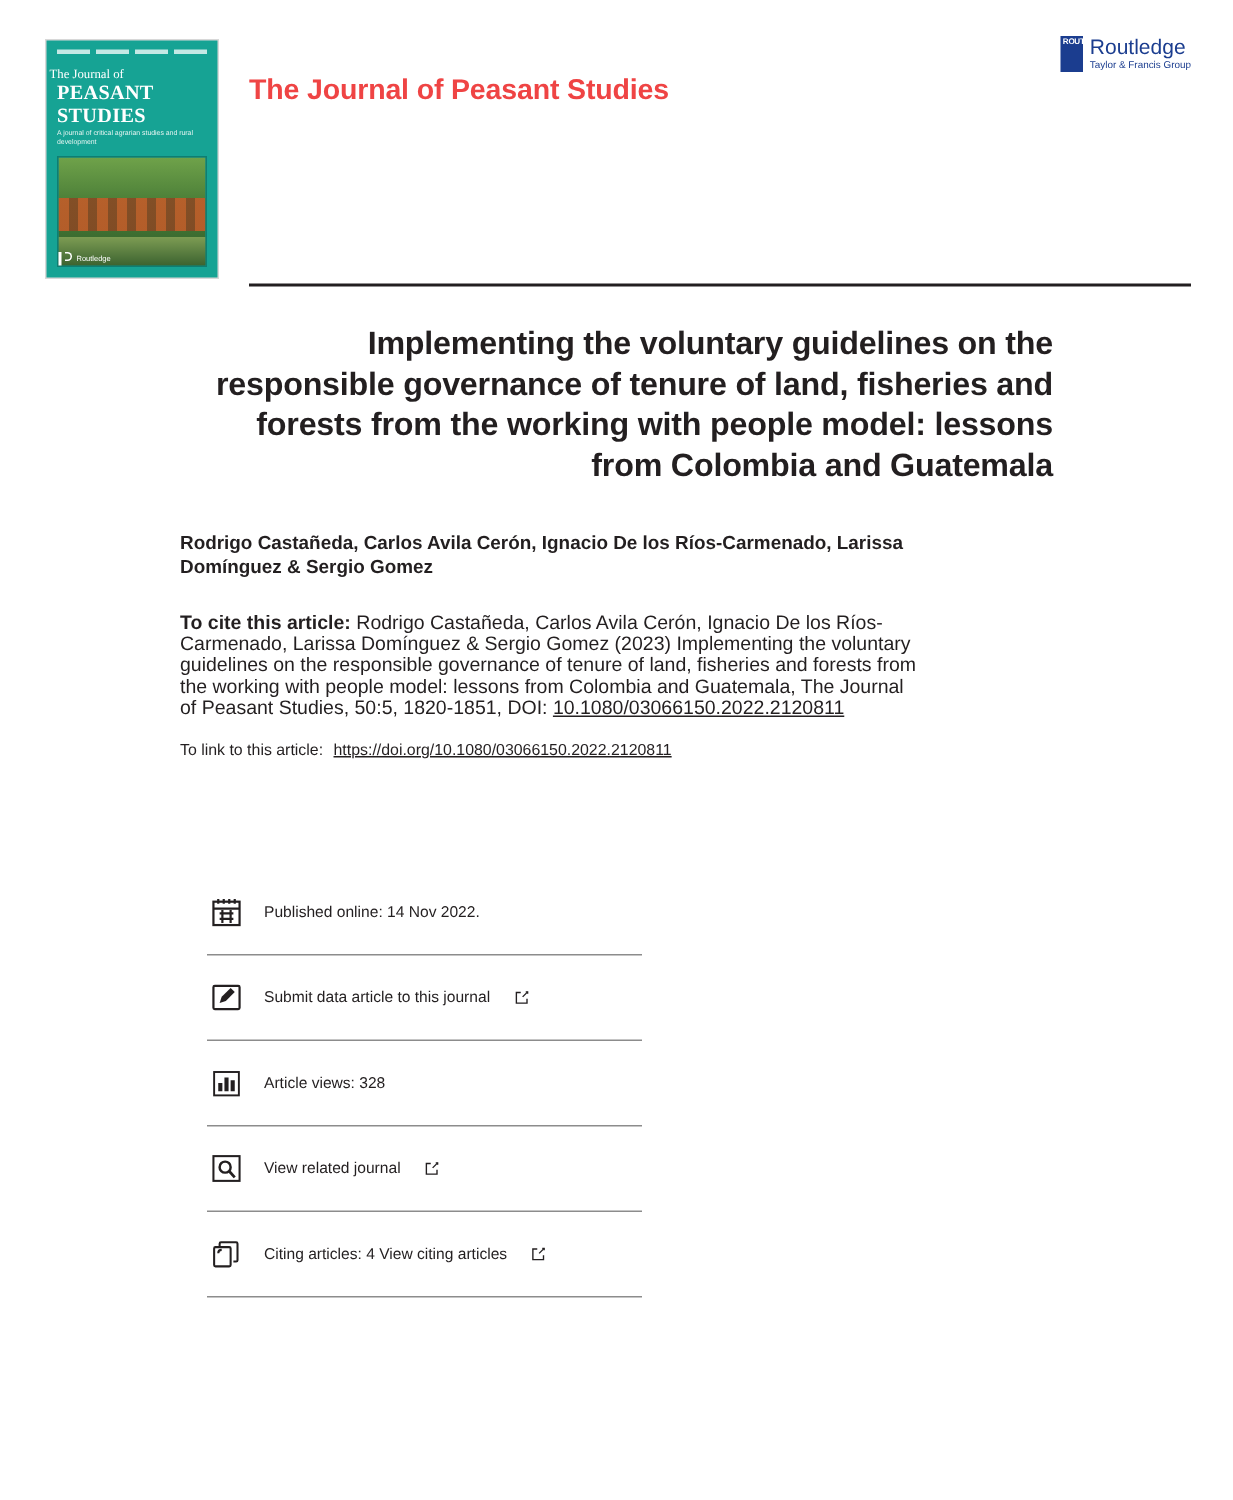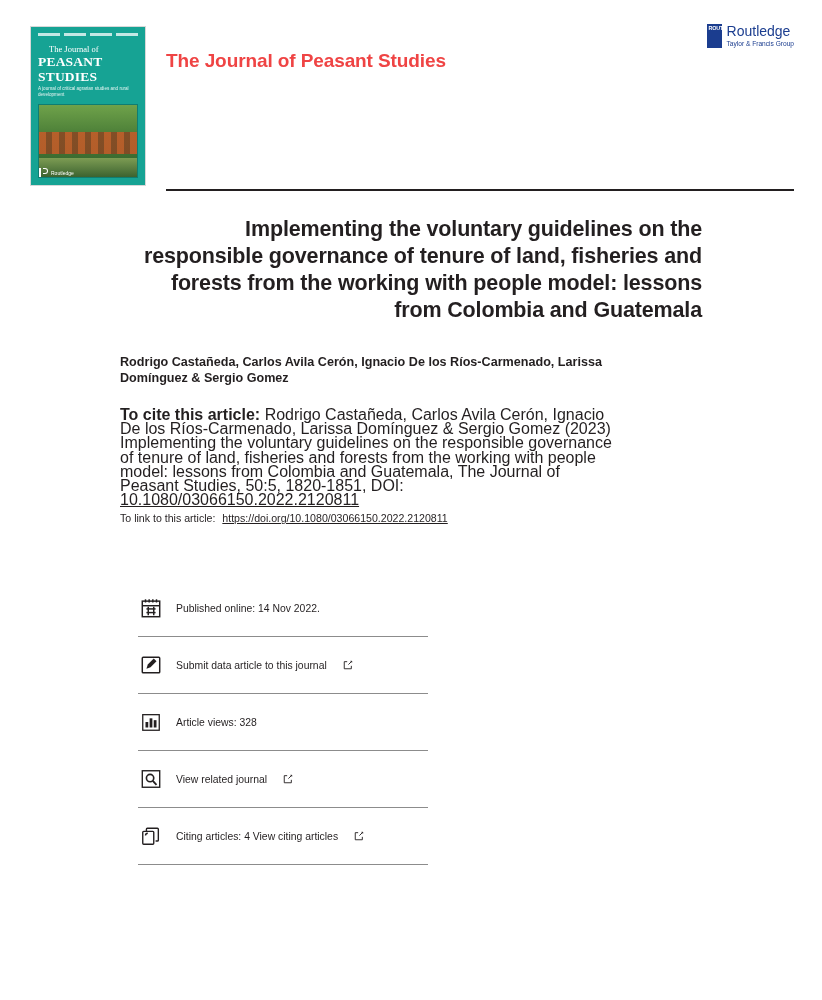--- a/index.html
+++ b/index.html
@@ -40,21 +40,21 @@
     display: flex;
     gap: 4px;
   }
   .cover-toprule span {
     display: block;
     height: 3px;
     background: rgba(255,255,255,.75);
     flex: 1;
   }
   .cover-title-1 {
-    margin: 6px 7px 0 18px;
+    margin: 6px 7px 0 2px;
     font-family: "Liberation Serif", serif;
     color: #ffffff;
     font-size: 8.5px;
     line-height: 10px;
   }
   .cover-title-2 {
     margin: 0 7px;
     font-family: "Liberation Serif", serif;
     color: #ffffff;
     font-size: 13.5px;
@@ -200,24 +200,24 @@
     text-align: right;
   }
   .authors {
     font-size: 12.6px;
     font-weight: bold;
     line-height: 16px;
     width: 500px;
     margin: 0 0 22px 0;
   }
   .cite-block {
-    font-size: 16px;
+    font-size: 13px;
     line-height: 14.2px;
     width: 492px;
-    margin-bottom: 4px;
+    margin-bottom: 14px;
   }
   .cite-block .lead {
     font-weight: bold;
   }
   .cite-block a,
   .link-block a {
     color: #231f20;
     text-decoration: underline;
   }
   .link-block {

